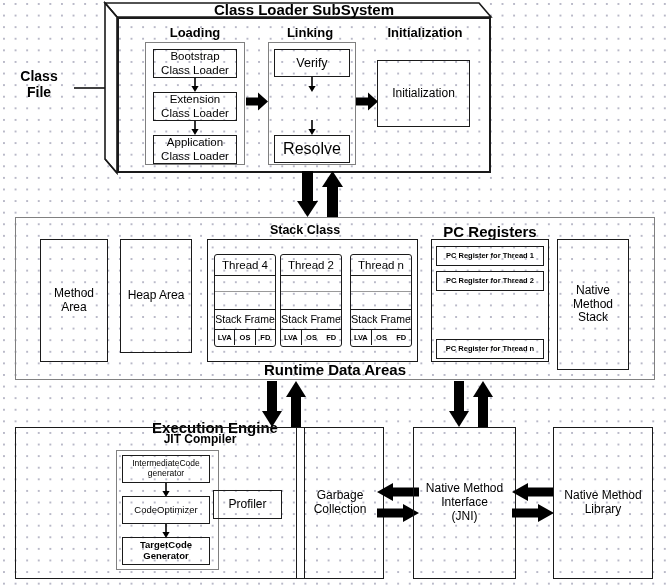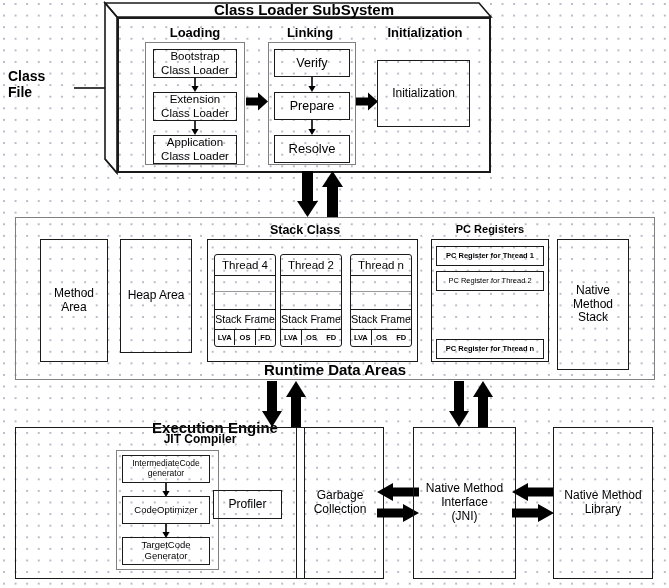--- a/index.html
+++ b/index.html
@@ -31,21 +31,21 @@
     align-items:center;
     justify-content:center;
     text-align:center;
     line-height:1.15;
   }
   .box.thin{border-width:1px;}
   .box.grey{border-color:#808080;}
   .lbl{
     position:absolute;
     white-space:pre;
-    text-align:left;
+    text-align:center;
     line-height:1.15;
   }
 
   
   #cl3d{position:absolute;left:105px;top:3px;width:386px;height:170px;}
   #cl3d .face{
     position:absolute;left:12px;top:14px;right:0;bottom:0;
     border:2px solid #1a1a1a;background:transparent;box-sizing:border-box;
   }
   #cl3d svg{position:absolute;left:0;top:0;overflow:visible;}
@@ -137,30 +137,27 @@
   <div class="box thin grey" style="left:268px;top:42px;width:88px;height:123px;"></div>
   <div class="box thin" style="left:274px;top:49px;width:76px;height:28px;font-size:12.5px;">
     <span>Verify</span>
   </div>
   <div class="conn" style="left:307px;top:77px;width:10px;height:15px;">
     <svg width="10" height="15" viewBox="0 0 10 15">
       <line x1="5" y1="0" x2="5" y2="10" stroke="#000" stroke-width="1.6"></line>
       <polygon points="1.4,9 8.6,9 5,15" fill="#000"></polygon>
     </svg>
   </div>
-  <div class="box thin" style="left:274px;top:92px;width:76px;height:28px;font-size:12.5px;">
-    <span>Prepare</span>
-  </div>
   <div class="conn" style="left:307px;top:120px;width:10px;height:15px;">
     <svg width="10" height="15" viewBox="0 0 10 15">
       <line x1="5" y1="0" x2="5" y2="10" stroke="#000" stroke-width="1.6"></line>
       <polygon points="1.4,9 8.6,9 5,15" fill="#000"></polygon>
     </svg>
   </div>
-  <div class="box thin" style="left:274px;top:135px;width:76px;height:28px;font-size:13px;">
+  <div class="box thin" style="left:274px;top:135px;width:76px;height:28px;font-size:16px;">
     <span>Resolve</span>
   </div>
 
   <div class="arrow" style="left:356px;top:92px;width:22px;height:19px;">
     <svg width="22" height="19" viewBox="0 0 22 19">
       <polygon points="0,5.5 12,5.5 12,0.5 22,9.5 12,18.5 12,13.5 0,13.5" fill="#000"></polygon>
     </svg>
   </div>
 
   <div class="box thin" style="left:377px;top:60px;width:93px;height:67px;font-size:12px;">
@@ -223,26 +220,26 @@
     <div style="height:15px;border-bottom:1.4px solid #9a9a9a;"></div>
     <div style="height:17px;border-bottom:1.4px solid #1a1a1a;"></div>
     <div style="height:19px;line-height:19px;font-size:10.5px;border-bottom:1.4px solid #1a1a1a;">Stack Frame</div>
     <div style="height:15px;display:flex;font-size:7.5px;font-weight:bold;">
       <div style="flex:1;border-right:1.2px solid #1a1a1a;line-height:15px;">LVA</div>
       <div style="flex:1;line-height:15px;">OS</div>
       <div style="flex:1;line-height:15px;">FD</div>
     </div>
   </div>
 
-  <div class="hdr" style="left:430px;top:223px;width:120px;font-size:11px;">PC Registers</div>
+  <div class="hdr" style="left:430px;top:223px;width:120px;font-size:15px;">PC Registers</div>
   <div class="box thin" style="left:431px;top:239px;width:118px;height:123px;"></div>
   <div class="box thin" style="left:436px;top:246px;width:108px;height:20px;font-size:7.5px;font-weight:bold;">
     <span>PC Register for  Thread 1</span>
   </div>
-  <div class="box thin" style="left:436px;top:271px;width:108px;height:20px;font-size:7.5px;font-weight:normal;">
+  <div class="box thin" style="left:436px;top:271px;width:108px;height:20px;font-size:7.5px;font-weight:bold;">
     <span>PC Register for  Thread 2</span>
   </div>
   <div class="box thin" style="left:436px;top:339px;width:108px;height:20px;font-size:7.5px;font-weight:bold;">
     <span>PC Register for  Thread n</span>
   </div>
 
   <div class="box thin" style="left:557px;top:239px;width:72px;height:131px;font-size:12px;">
     <span style="white-space:pre;">Native
 Method
 Stack</span>
@@ -290,21 +287,21 @@
   </div>
   <div class="box thin" style="left:122px;top:496px;width:88px;height:28px;font-size:9.5px;">
     <span>CodeOptimizer</span>
   </div>
   <div class="conn" style="left:161px;top:524px;width:10px;height:14px;">
     <svg width="10" height="14" viewBox="0 0 10 14">
       <line x1="5" y1="0" x2="5" y2="9" stroke="#000" stroke-width="1.6"></line>
       <polygon points="1.4,8 8.6,8 5,14" fill="#000"></polygon>
     </svg>
   </div>
-  <div class="box thin" style="left:122px;top:537px;width:88px;height:28px;font-size:9.5px;">
+  <div class="box thin" style="left:122px;top:537px;width:88px;height:28px;font-size:9.5px;font-weight:bold;">
     <span style="white-space:pre;">TargetCode
 Generator</span>
   </div>
 
   <div class="box thin" style="left:213px;top:490px;width:69px;height:29px;font-size:12px;">
     <span>Profiler</span>
   </div>
 
   <div class="box thin" style="left:296px;top:427px;width:88px;height:152px;font-size:12px;text-align:center;">
     <span style="white-space:pre;">Garbage

